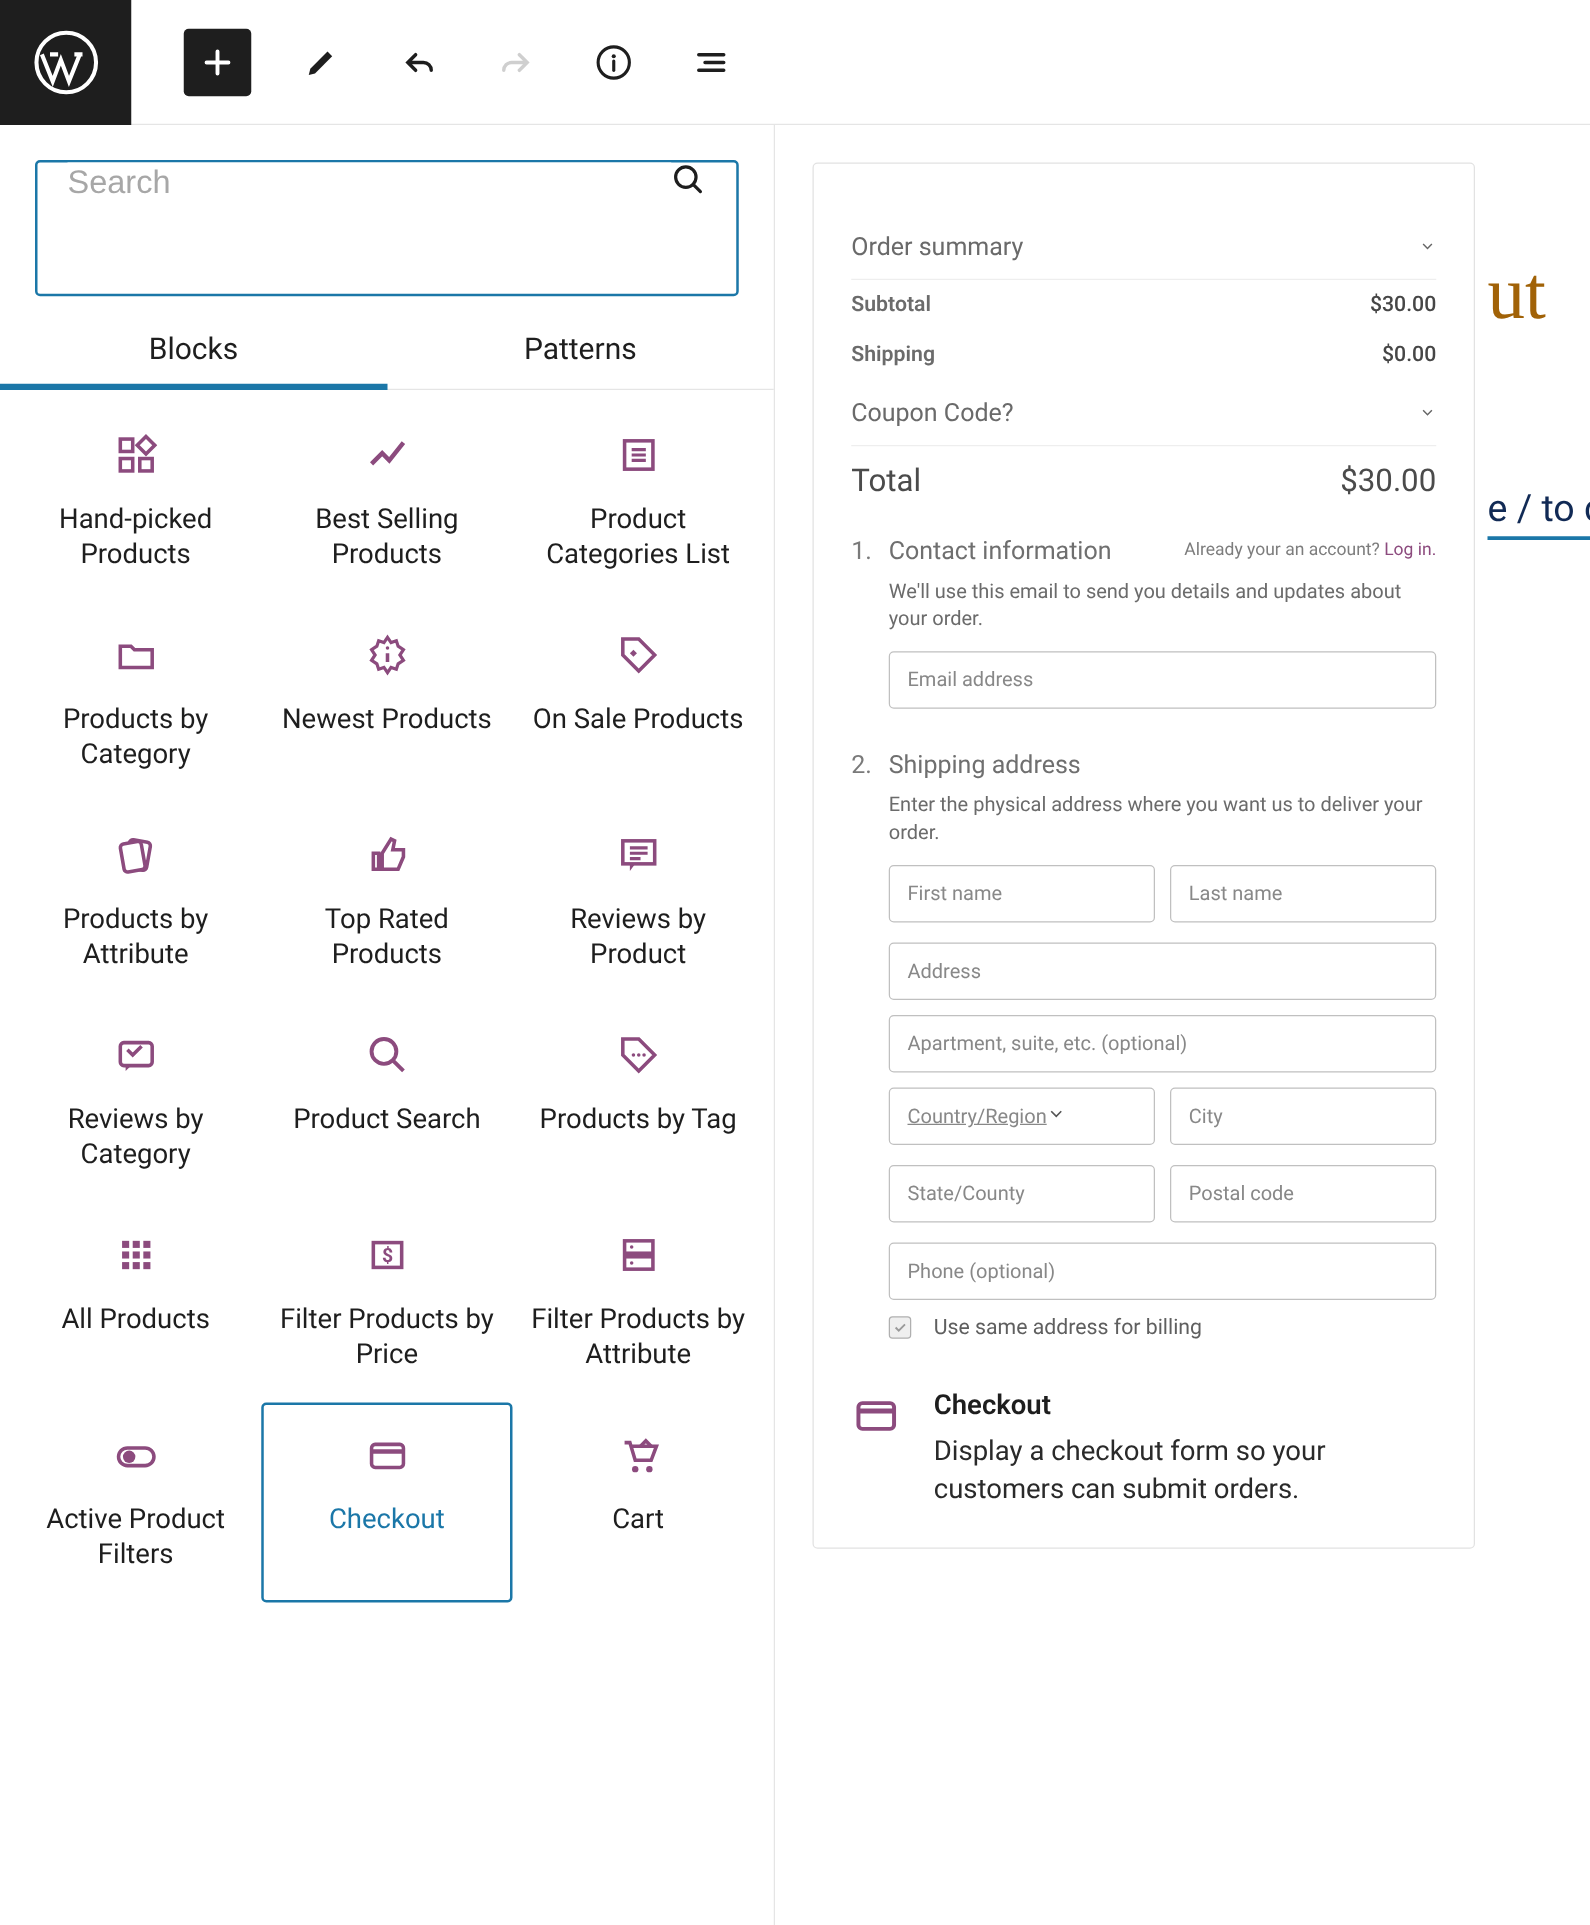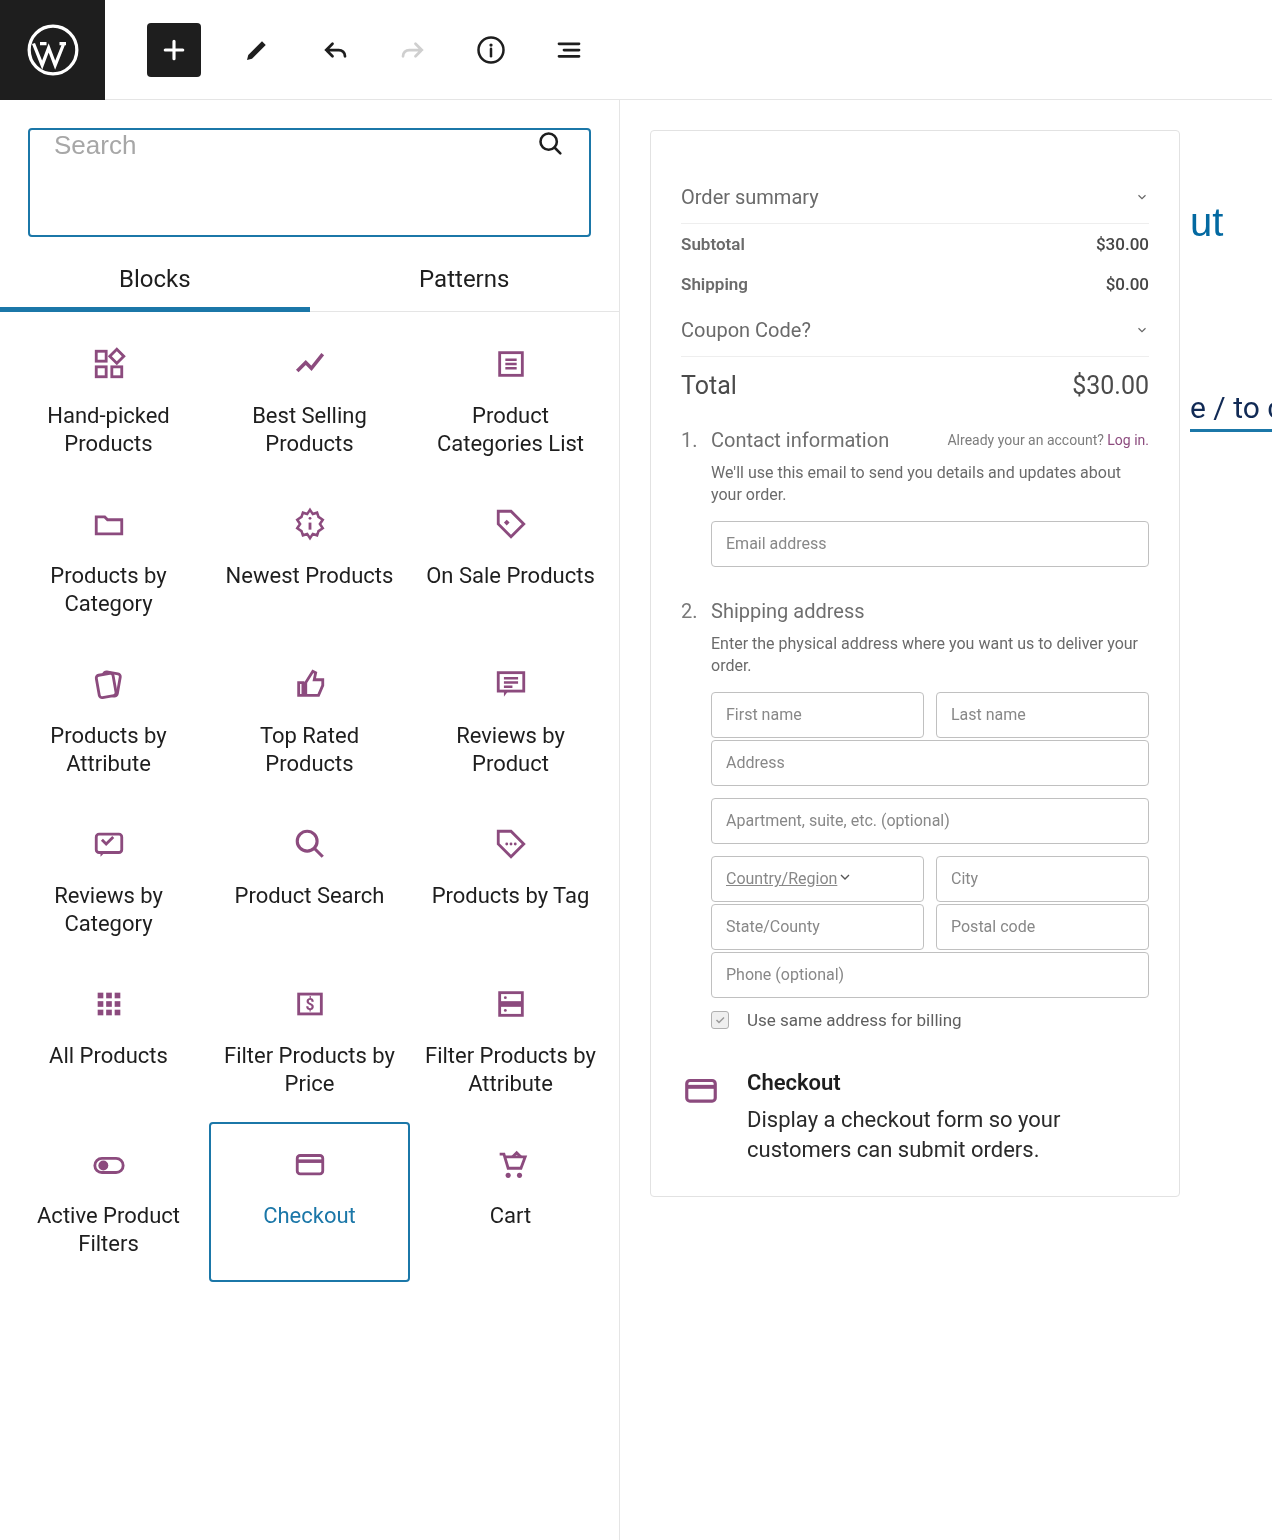--- a/index.html
+++ b/index.html
@@ -51,36 +51,36 @@
 
   .step { display: flex; margin-top: 20px; }
   .step-num { width: 30px; font-size: 20px; color: #7a7a7a; }
   .step-body { flex: 1; }
   .step-header { display: flex; justify-content: space-between; align-items: center; margin-bottom: 10px; font-size: 20px; color: #6f6f6f; }
   .step-sub { font-size: 16px; color: #6b6b6b; margin-bottom: 14px; line-height: 1.4; }
   .step-link-row { font-size: 14px; color: #7d7d7d; }
   .step-link-row a { color: #8c4b7e; text-decoration: none; }
 
   .field { width: 100%; height: 46px; border: 1px solid #c0c0c0; border-radius: 4px; padding: 0 14px; font-size: 16px; color: #888; display: flex; align-items: center; margin-bottom: 12px; background: #fff; }
-  .field-row { display: flex; gap: 12px; margin-bottom: 2px; }
+  .field-row { display: flex; gap: 12px; margin-bottom: 16px; }
   .field-row .field { margin-bottom: 0; }
   .field.select { justify-content: flex-start; text-decoration: underline; }
   .field.select svg { width: 16px; height: 16px; }
 
   .checkbox-row { display: flex; align-items: center; gap: 18px; margin-top: 6px; font-size: 17px; color: #5f5f5f; }
   .checkbox-row .cb { width: 18px; height: 18px; border: 1px solid #b0b0b0; background: #efefef; border-radius: 3px; display: flex; align-items: center; justify-content: center; }
 
   .block-desc { margin-top: 40px; display: flex; gap: 26px; }
   .block-desc .desc-icon { width: 40px; height: 40px; display: flex; align-items: center; justify-content: center; flex-shrink: 0; }
   .block-desc .desc-icon svg { width: 38px; height: 38px; }
   .block-desc .desc-title { font-size: 22px; font-weight: 600; margin-bottom: 10px; }
   .block-desc .desc-text { font-size: 22px; color: #2a2a2a; line-height: 1.4; }
 
   
-  .bg-text-1 { position: absolute; left: 570px; top: 100px; font-size: 40px; font-weight: 400; color: #0369a1; font-family: Liberation Sans, sans-serif; }
+  .bg-text-1 { position: absolute; left: 570px; top: 100px; font-size: 60px; font-weight: 400; color: #a16207; font-family: Liberation Serif, serif; }
   .bg-text-2 { position: absolute; left: 570px; top: 290px; font-size: 30px; color: #112a55; border-bottom: 3px solid #1b77a8; padding-bottom: 4px; white-space: nowrap; }
 
   .chevron-icon { width: 14px; height: 14px; }
 
   .purple { color: #8c4b7e; }
 </style>
 </head>
 <body>
 
 <div class="topbar">

